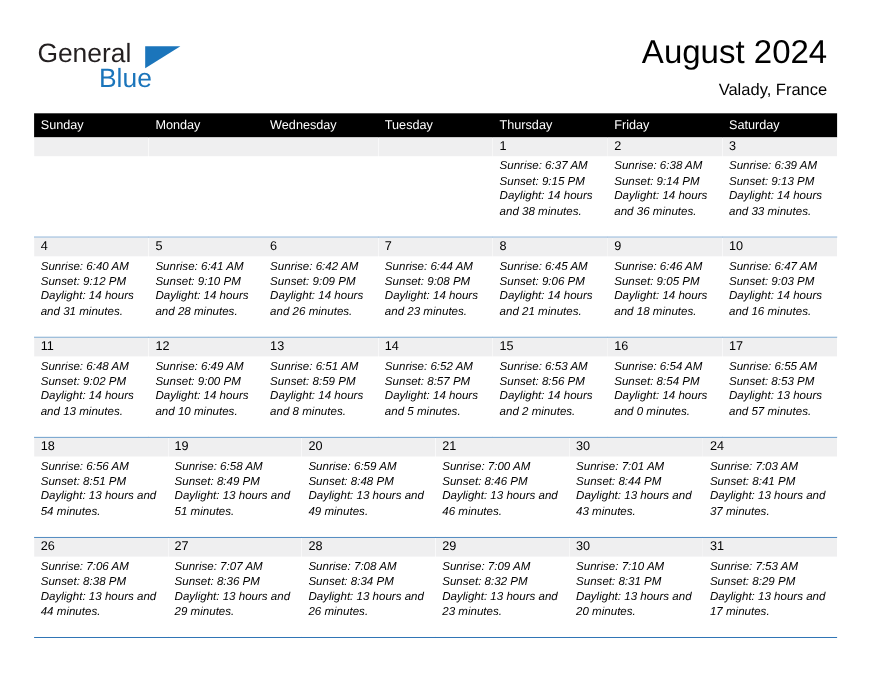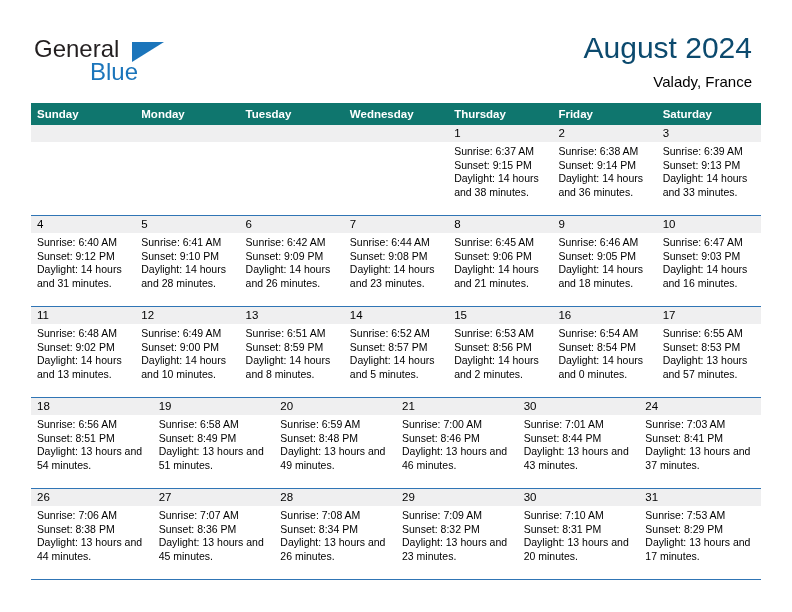--- a/index.html
+++ b/index.html
@@ -65,44 +65,43 @@
 
   .title-block {
     position: absolute;
     right: 40px;
     top: 30px;
     text-align: right;
   }
   .month-title {
     font-size: 30px;
     font-weight: normal;
-    color: #0c4a6e;
+    color: #000000;
     line-height: 36px;
     white-space: nowrap;
   }
   .location {
     font-size: 15px;
     color: #000000;
     line-height: 22px;
     margin-top: 5px;
     white-space: nowrap;
   }
 
   
   .calendar {
     position: absolute;
     left: 31px;
     top: 103px;
     width: 730px;
   }
   .dow-row {
     display: flex;
-    background: #0f766e;
+    background: #000000;
     height: 22px;
-    font-weight: bold;
   }
   .dow {
     flex: 1 1 0;
     color: #ffffff;
     font-size: 11.5px;
     line-height: 22px;
     padding-left: 6px;
     box-sizing: border-box;
     white-space: nowrap;
   }
@@ -133,20 +132,21 @@
     box-sizing: border-box;
   }
   .cell.empty .daynum-band {
     background: #efeff0;
   }
   .cell-body {
     padding: 3px 6px 0 6px;
     font-size: 10.5px;
     line-height: 13.6px;
     color: #000000;
+    font-style: italic;
   }
   .cell-body div {
     white-space: nowrap;
   }
   .cell-body .wrap {
     white-space: normal;
   }
 </style>
 </head>
 <body>
@@ -164,22 +164,22 @@
       <div class="month-title">August 2024</div>
       <div class="location">Valady, France</div>
     </div>
   </div>
 
   <div class="calendar">
 
     <div class="dow-row">
       <div class="dow">Sunday</div>
       <div class="dow">Monday</div>
+      <div class="dow">Wednesday</div>
       <div class="dow">Tuesday</div>
-      <div class="dow">Wednesday</div>
       <div class="dow">Thursday</div>
       <div class="dow">Friday</div>
       <div class="dow">Saturday</div>
     </div>
 
     <div id="weeks-container">
         <div class="week first">
           <div class="cell empty">
             <div class="daynum-band"></div>
           </div>
@@ -390,21 +390,21 @@
               <div>Sunrise: 7:06 AM</div>
               <div>Sunset: 8:38 PM</div>
               <div class="wrap">Daylight: 13 hours and 44 minutes.</div>
             </div>
           </div>
           <div class="cell">
             <div class="daynum-band">27</div>
             <div class="cell-body">
               <div>Sunrise: 7:07 AM</div>
               <div>Sunset: 8:36 PM</div>
-              <div class="wrap">Daylight: 13 hours and 45 minutes.</div>
+              <div class="wrap">Daylight: 13 hours and 29 minutes.</div>
             </div>
           </div>
           <div class="cell">
             <div class="daynum-band">28</div>
             <div class="cell-body">
               <div>Sunrise: 7:08 AM</div>
               <div>Sunset: 8:34 PM</div>
               <div class="wrap">Daylight: 13 hours and 26 minutes.</div>
             </div>
           </div>

